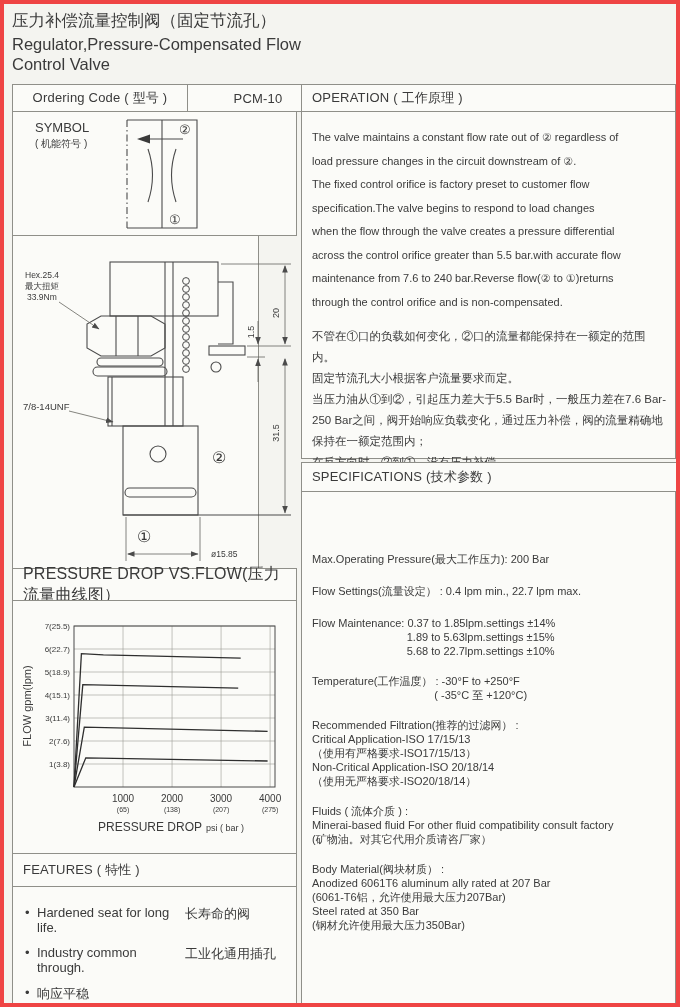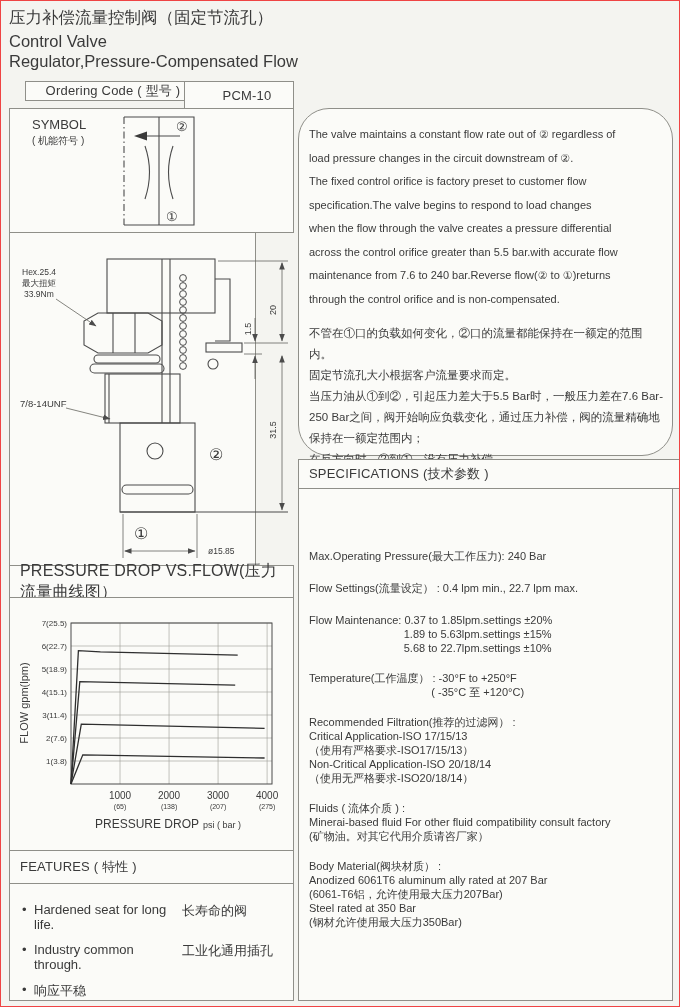--- a/index.html
+++ b/index.html
@@ -1,44 +1,44 @@
 <!DOCTYPE html>
 <html><head>
 <meta charset="utf-8">
 <style>
   html,body{margin:0;padding:0;}
   .page{
     position:relative; width:680px; height:1007px;
-    background:#f4f4f0; border:1px solid #ef4444; box-sizing:border-box;
+    background:#f4f4f0; border:4px solid #ef4444; box-sizing:border-box;
     font-family:"Liberation Sans", sans-serif; color:#3a3a3a;
     overflow:hidden;
   }
   .panel{position:absolute; background:#fbfbf8; border:1px solid #8f8f89; box-sizing:border-box;}
   .noborder{border:none;}
   .hdr{display:flex; align-items:center; padding-left:10px; font-size:13px; letter-spacing:.2px;}
   .pre{white-space:pre-wrap;}
   .title-zh{font-size:16.5px; margin:0 0 2px 0;}
   .title-en{font-size:16.5px; line-height:20px;}
   svg text{font-family:"Liberation Sans", sans-serif;}
 </style>
 </head>
 <body>
 
 <div class="page">
 
   <div class="panel noborder" style="left:8px;top:6px;width:656px;height:72px;background:transparent;">
     <div class="title-zh">压力补偿流量控制阀（固定节流孔）</div>
+    <div class="title-en">Regulator,Pressure-Compensated Flow</div>
     <div class="title-en">Control Valve</div>
-    <div class="title-en">Regulator,Pressure-Compensated Flow</div>
-  </div>
-
-  <div class="panel hdr" style="left:8px;top:80px;width:176px;height:20px;justify-content:center;padding-left:0;margin-left:16px;">
+  </div>
+
+  <div class="panel hdr" style="left:8px;top:80px;width:176px;height:28px;justify-content:center;padding-left:0;">
     <span>Ordering Code ( 型号 )</span>
   </div>
-  <div class="panel hdr" style="left:183px;top:80px;width:110px;height:28px;justify-content:center;padding-left:16px;">
+  <div class="panel hdr" style="left:183px;top:80px;width:126px;height:28px;justify-content:center;padding-left:16px;">
     <span>PCM-10</span>
   </div>
 
   <div class="panel" style="left:8px;top:107px;width:285px;height:125px;">
     <div style="position:absolute;left:22px;top:8px;font-size:13px;">SYMBOL</div>
     <div style="position:absolute;left:22px;top:25px;font-size:10px;">( 机能符号 )</div>
     <svg width="283" height="123" viewBox="0 0 283 123">
       <g stroke="#4b4b4b" fill="none" stroke-width="1.1">
         <path d="M114,8 H184 V116 H114"></path>
         <line x1="114" y1="8" x2="114" y2="116" stroke-dasharray="7 3 1.5 3"></line>
@@ -187,22 +187,25 @@
       <span style="width:12px;">•</span>
       <span style="width:148px;">Industry common through.</span>
       <span>工业化通用插孔</span>
     </div>
     <div style="display:flex;">
       <span style="width:12px;">•</span>
       <span>响应平稳</span>
     </div>
   </div>
 
-
-  <div class="panel" style="left:297px;top:107px;width:375px;height:348px;padding:14px 8px 0 10px;border-radius:31px;">
+  <div class="panel hdr" style="left:297px;top:80px;width:375px;height:28px;">
+    <span>OPERATION ( 工作原理 )</span>
+  </div>
+
+  <div class="panel" style="left:297px;top:107px;width:375px;height:348px;padding:14px 8px 0 10px;">
     <div class="pre" style="font-size:11px;line-height:23.5px;">The valve maintains a constant flow rate out of ② regardless of
 load pressure changes in the circuit downstream of ②.
 The fixed control orifice is factory preset to customer flow
 specification.The valve begins to respond to load changes
 when the flow through the valve creates a pressure differential
 across the control orifice greater than 5.5 bar.with accurate flow
 maintenance from 7.6 to 240 bar.Reverse flow(② to ①)returns
 through the control orifice and is non-compensated.</div>
     <div class="pre" style="font-size:11.5px;line-height:21px;margin-top:12px;">不管在①口的负载如何变化，②口的流量都能保持在一额定的范围内。
 固定节流孔大小根据客户流量要求而定。
@@ -210,23 +213,23 @@
 250 Bar之间，阀开始响应负载变化，通过压力补偿，阀的流量精确地
 保持在一额定范围内；
 在反方向时，②到①，没有压力补偿。</div>
   </div>
 
   <div class="panel hdr" style="left:297px;top:458px;width:408px;height:30px;">
     <span>SPECIFICATIONS (技术参数 )</span>
   </div>
 
   <div class="panel" style="left:297px;top:487px;width:375px;height:513px;padding:60px 6px 0 10px;font-size:11px;line-height:14px;">
-    <p class="pre" style="margin:0 0 18px 0;">Max.Operating Pressure(最大工作压力): 240 Bar</p>
+    <p class="pre" style="margin:0 0 18px 0;">Max.Operating Pressure(最大工作压力): 200 Bar</p>
     <p class="pre" style="margin:0 0 18px 0;">Flow Settings(流量设定） : 0.4 lpm min., 22.7 lpm max.</p>
-    <p class="pre" style="margin:0 0 16px 0;">Flow Maintenance: 0.37 to 1.85lpm.settings ±20%
+    <p class="pre" style="margin:0 0 16px 0;">Flow Maintenance: 0.37 to 1.85lpm.settings ±14%
                                1.89 to 5.63lpm.settings ±15%
                                5.68 to 22.7lpm.settings ±10%</p>
     <p class="pre" style="margin:0 0 16px 0;">Temperature(工作温度） : -30°F to +250°F
                                         ( -35°C 至 +120°C)</p>
     <p class="pre" style="margin:0 0 16px 0;">Recommended Filtration(推荐的过滤网） :
 Critical Application-ISO 17/15/13
 （使用有严格要求-ISO17/15/13）
 Non-Critical Application-ISO 20/18/14
 （使用无严格要求-ISO20/18/14）</p>
     <p class="pre" style="margin:0 0 16px 0;">Fluids ( 流体介质 ) :

